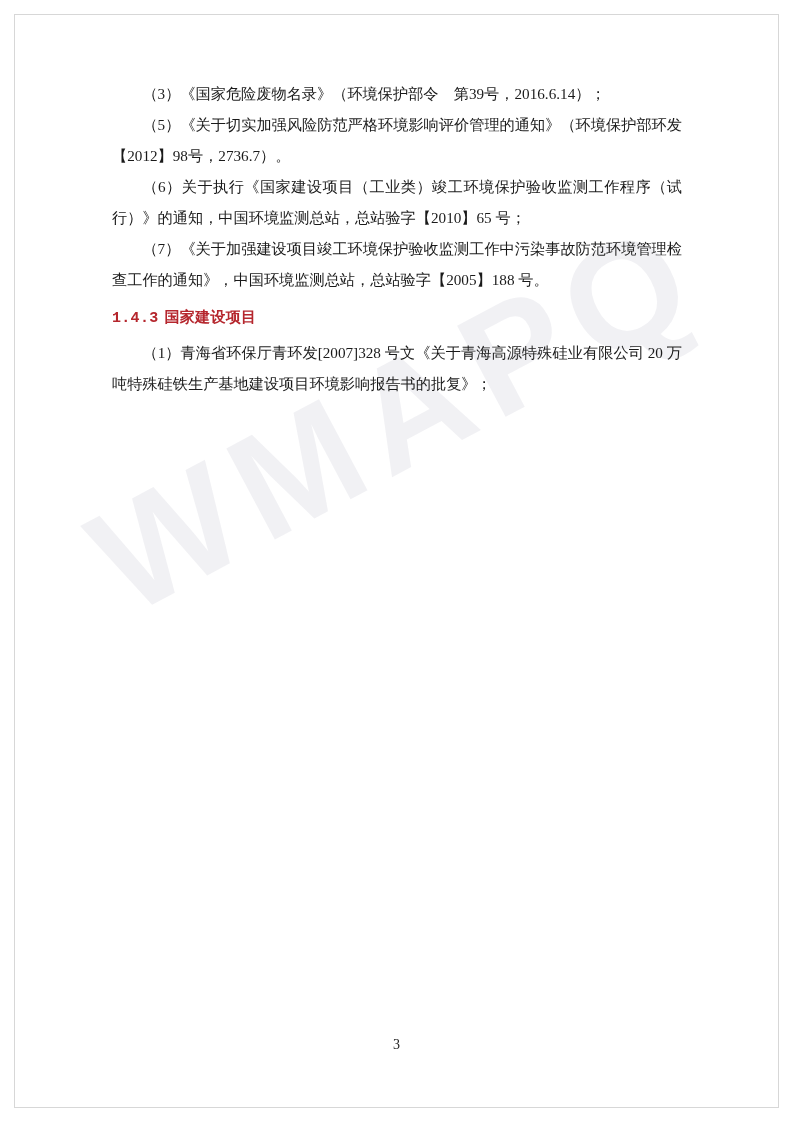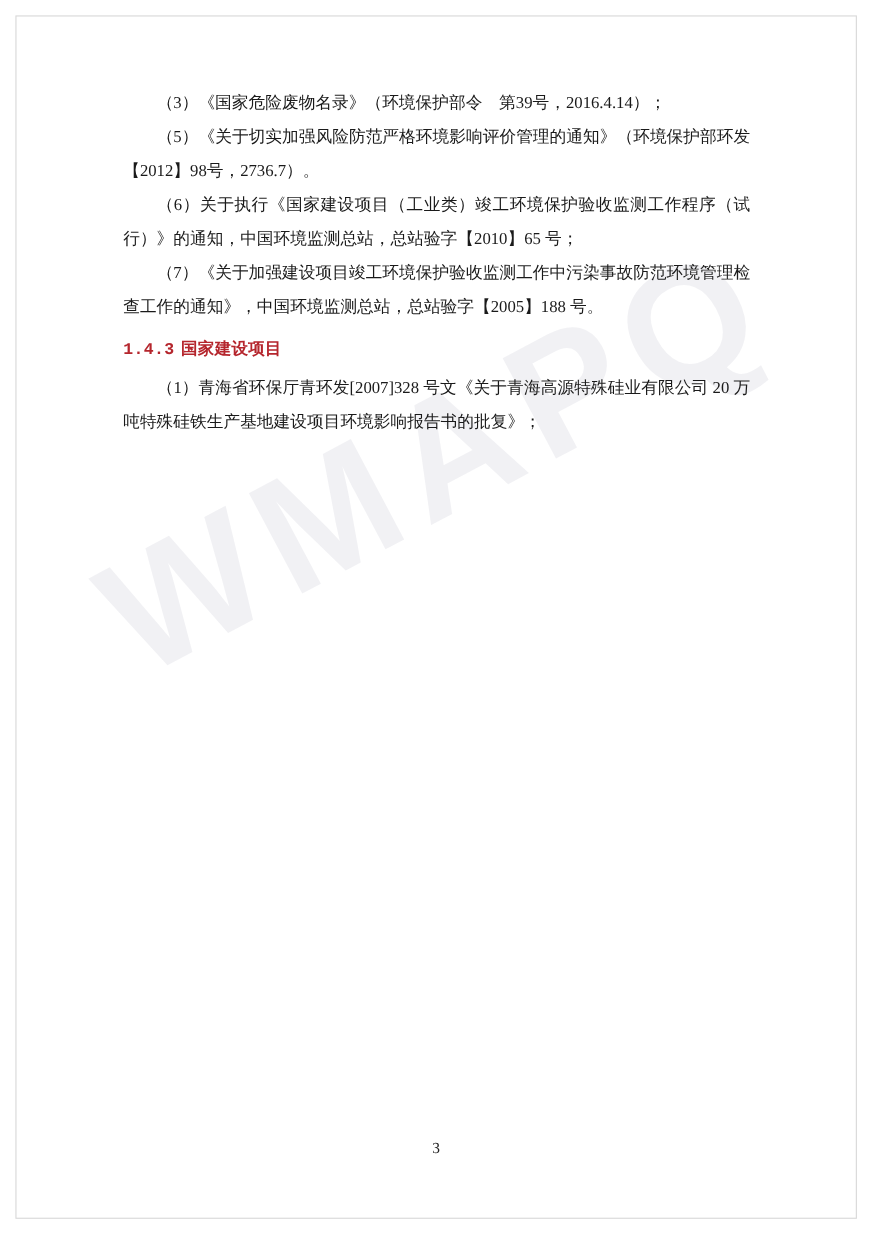--- a/index.html
+++ b/index.html
@@ -84,21 +84,21 @@
 </style>
 </head>
 <body>
 
 <div class="page">
   <div class="page-border"></div>
 
   <div class="watermark">WMAPQ</div>
 
   <div class="content">
-    <p class="para">（3）《国家危险废物名录》（环境保护部令　第39号，2016.4.14）；</p>
+    <p class="para">（3）《国家危险废物名录》（环境保护部令　第39号，2016.6.14）；</p>
     <p class="para">（5）《关于切实加强风险防范严格环境影响评价管理的通知》（环境保护部环发【2012】98号，2736.7）。</p>
     <p class="para">（6）关于执行《国家建设项目（工业类）竣工环境保护验收监测工作程序（试行）》的通知，中国环境监测总站，总站验字【2010】65 号；</p>
     <p class="para">（7）《关于加强建设项目竣工环境保护验收监测工作中污染事故防范环境管理检查工作的通知》，中国环境监测总站，总站验字【2005】188 号。</p>
 
     <p class="heading">
       <span class="num">1.4.3</span><span>国家建设项目</span>
     </p>
 
     <p class="para">（1）青海省环保厅青环发[2007]328 号文《关于青海高源特殊硅业有限公司 20 万吨特殊硅铁生产基地建设项目环境影响报告书的批复》；</p>
   </div>

